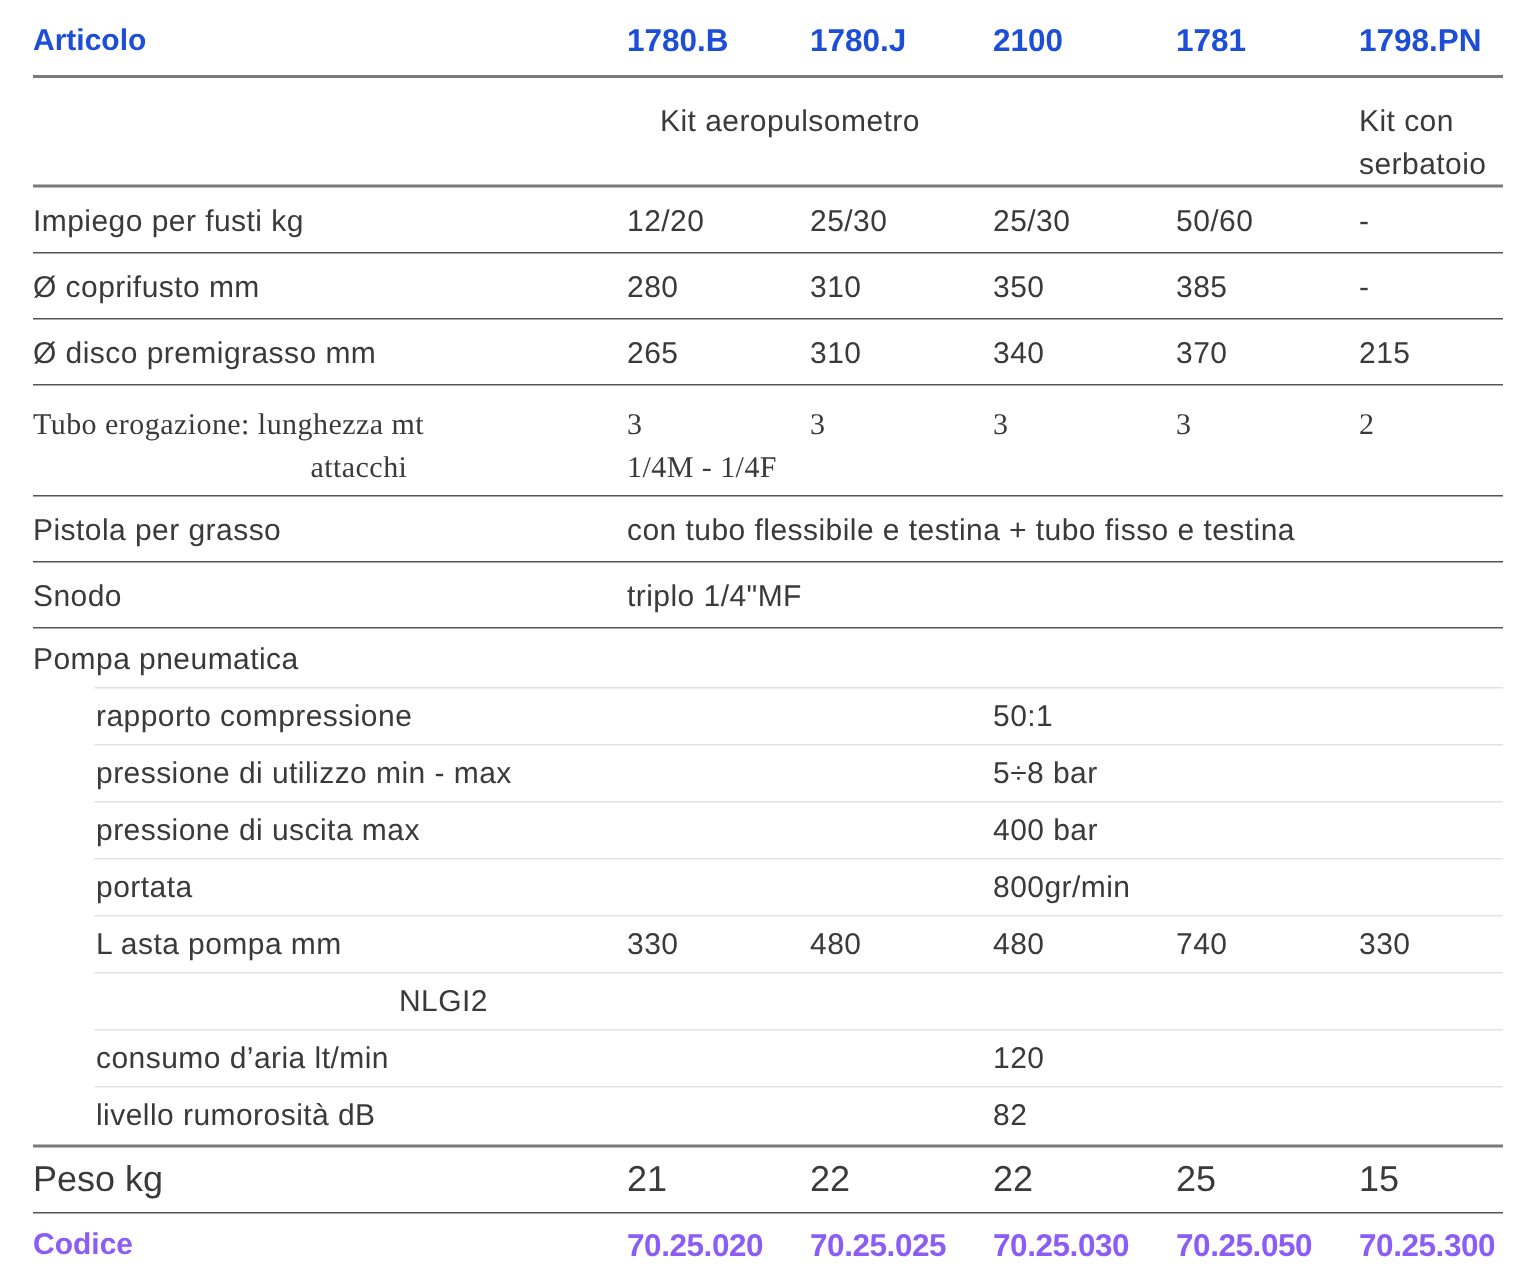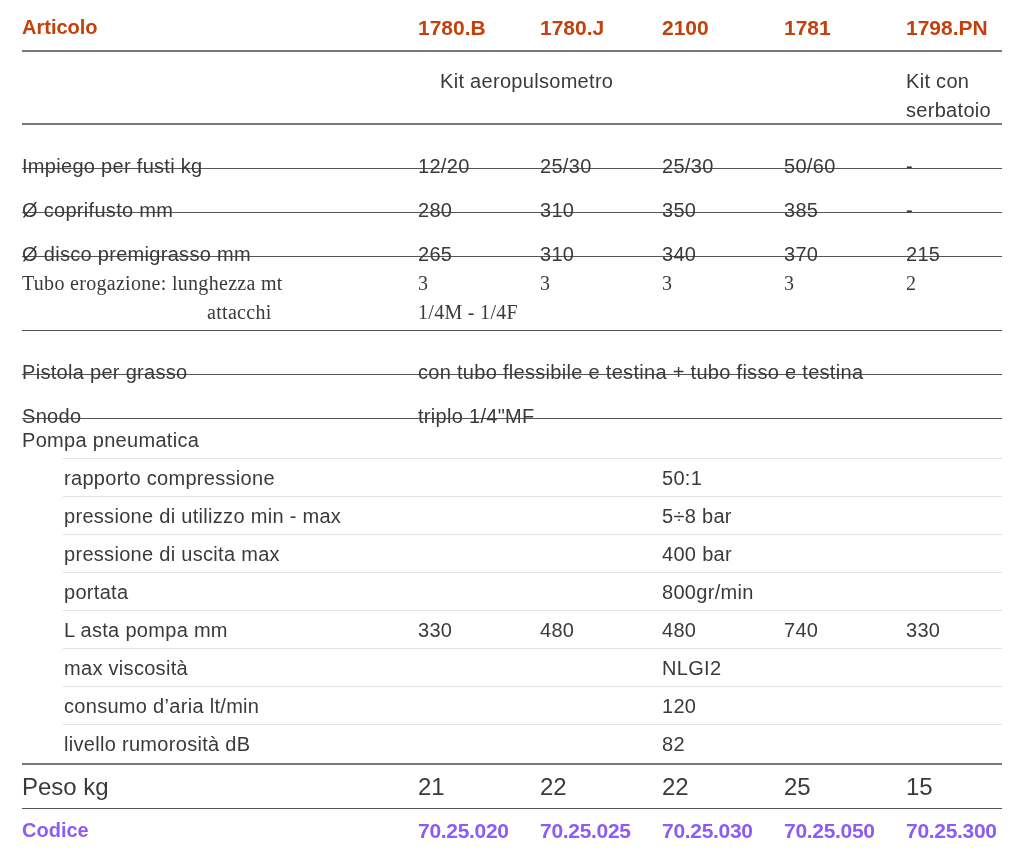--- a/index.html
+++ b/index.html
@@ -7,24 +7,24 @@
          font-family: "Liberation Sans", sans-serif; color: #3a3a3a; }
   .tbl { position: absolute; left: 22px; top: 0; width: 980px; }
   .row { position: relative; display: flex; align-items: flex-start; box-sizing: border-box; }
   .row .lbl { width: 396px; flex: none; box-sizing: border-box; }
   .row .c { width: 122px; flex: none; box-sizing: border-box; }
   .row .c.last { width: 96px; }
   .row .span { flex: 1; }
   .sep-dark { border-bottom: 2px solid #7a7a7a; }
   .sep-mid { border-bottom: 1.5px solid #555; }
   .sep-light::after { content: ""; position: absolute; left: 41px; right: 0; bottom: 0; border-bottom: 1.5px solid #e2e2e2; }
-  .hdr { height: 52px; padding-top: 16px; font-weight: bold; font-size: 21px; color: #c2410c; }
+  .hdr { height: 52px; padding-top: 16px; font-weight: bold; font-size: 21px; color: #1d4ed8; }
   .hdr .lbl { font-size: 20px; }
   .txt { font-size: 20px; letter-spacing: 0.3px; }
-  .r-std { height: 44px; padding-top: 30px; }
+  .r-std { height: 44px; padding-top: 12px; }
   .r-sub { height: 38px; padding-top: 8px; }
   .r-sub .lbl { padding-left: 42px; }
   .desc { height: 73px; padding-top: 15px; line-height: 29px; gap: 22px; }
   .tubo { height: 74px; padding-top: 12px; line-height: 29px; font-family: Liberation Serif, serif; }
   .tubo .lbl2 { display: block; padding-left: 185px; }
   .peso { height: 44px; padding-top: 8px; font-size: 24px; }
   .codice { height: 44px; padding-top: 10px; font-weight: bold; font-size: 21px; color: #8b5cf6; letter-spacing: -0.3px; }
   .codice .lbl { font-size: 20px; letter-spacing: 0; }
   .center { padding-left: 244px; }
 </style>
@@ -133,21 +133,20 @@
   <div class="row r-sub txt sep-light">
     <div class="lbl">L asta pompa mm</div>
     <div class="c">330</div>
     <div class="c">480</div>
     <div class="c">480</div>
     <div class="c">740</div>
     <div class="c last">330</div>
   </div>
 
   <div class="row r-sub txt sep-light">
-    <div class="lbl">max viscosità</div>
     <div class="span center">NLGI2</div>
   </div>
 
   <div class="row r-sub txt sep-light">
     <div class="lbl">consumo d’aria lt/min</div>
     <div class="span center">120</div>
   </div>
 
   <div class="row r-sub txt sep-dark" style="height:40px">
     <div class="lbl">livello rumorosità dB</div>

